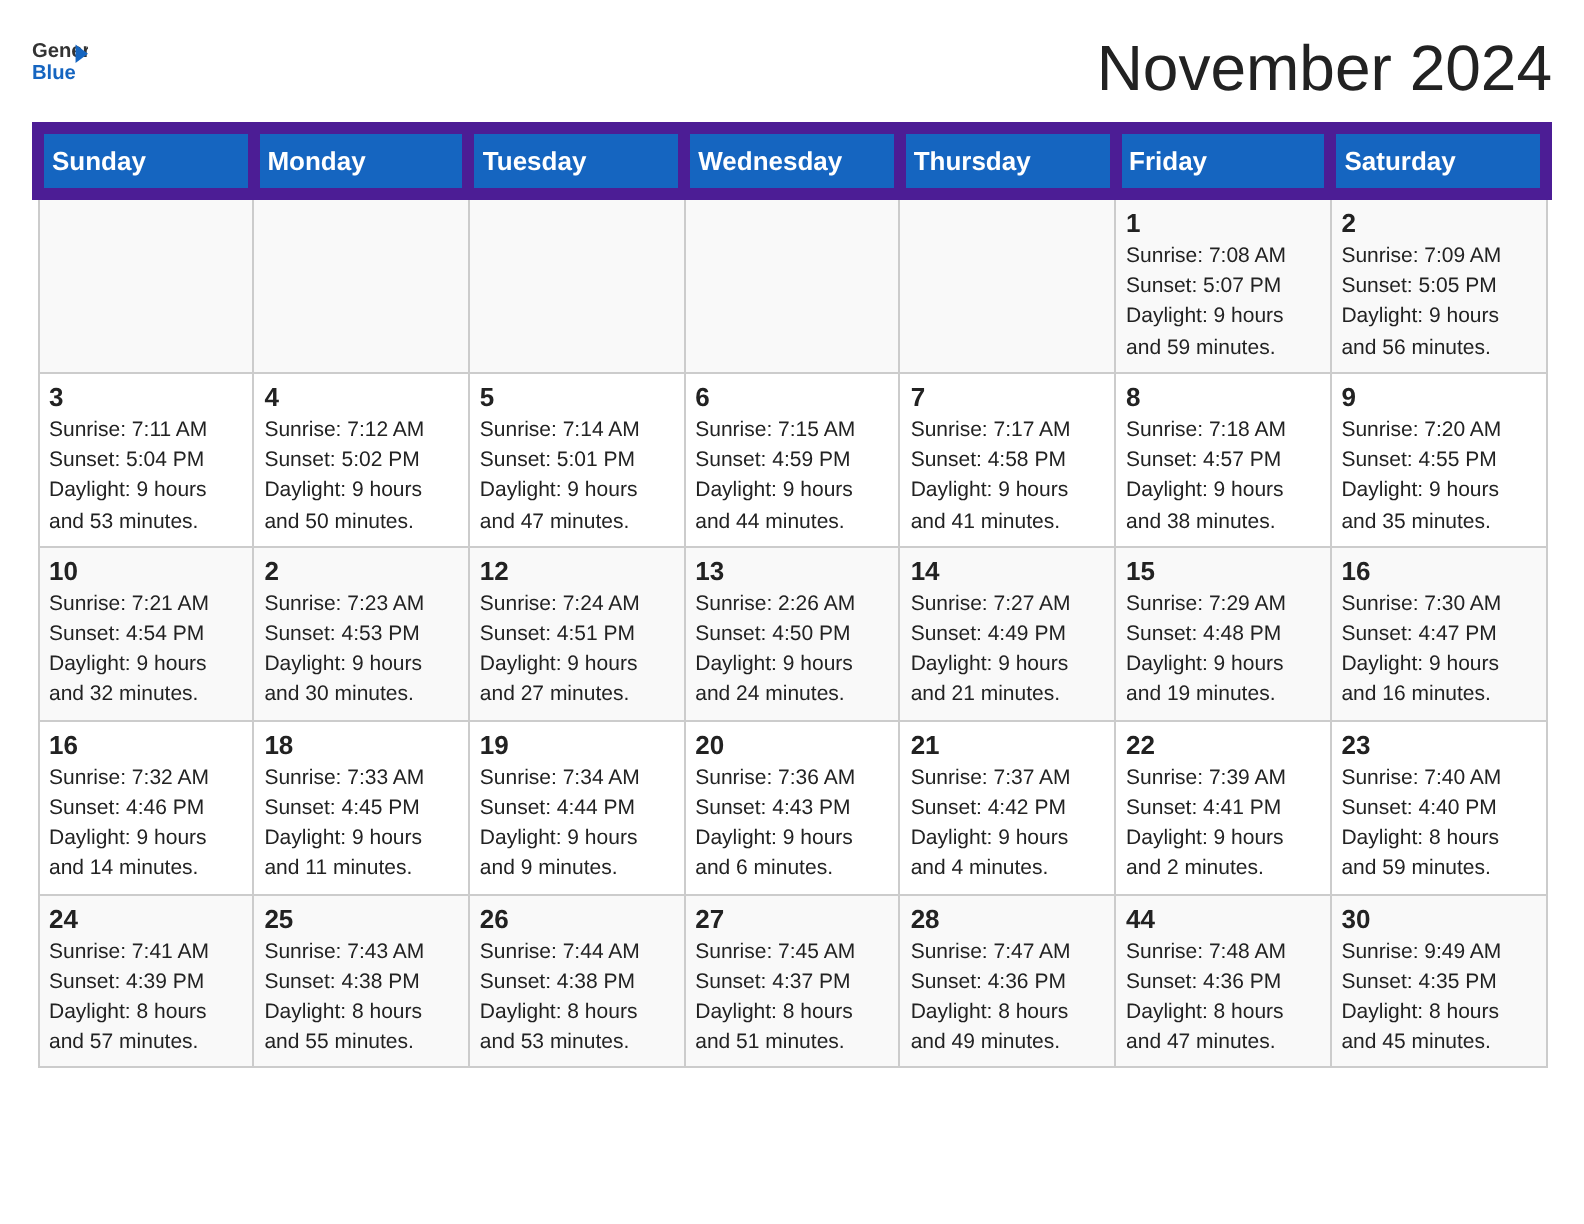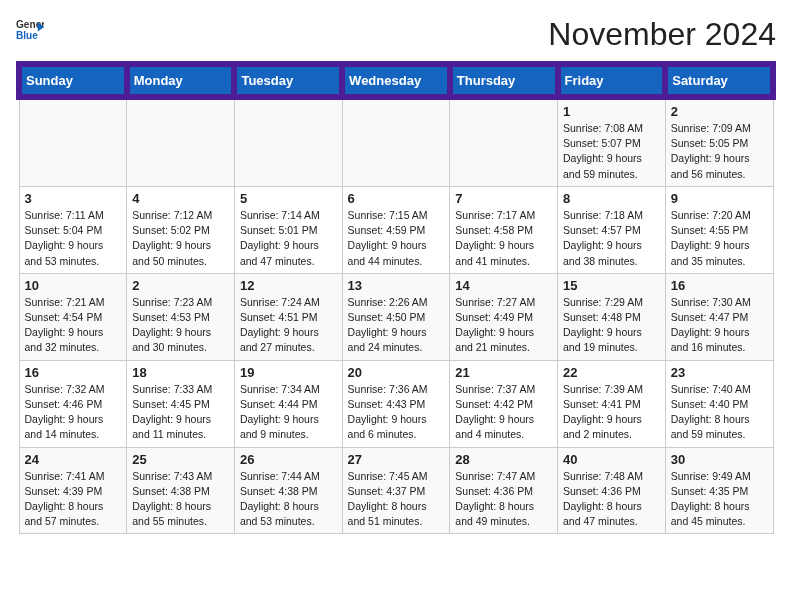--- a/index.html
+++ b/index.html
@@ -315,21 +315,21 @@
 and 51 minutes.</div>
         </td>
         <td>
           <span class="day-num">28</span>
           <div class="day-info">Sunrise: 7:47 AM
 Sunset: 4:36 PM
 Daylight: 8 hours
 and 49 minutes.</div>
         </td>
         <td>
-          <span class="day-num">40</span>
+          <span class="day-num">44</span>
           <div class="day-info">Sunrise: 7:48 AM
 Sunset: 4:36 PM
 Daylight: 8 hours
 and 47 minutes.</div>
         </td>
         <td>
           <span class="day-num">30</span>
           <div class="day-info">Sunrise: 9:49 AM
 Sunset: 4:35 PM
 Daylight: 8 hours

